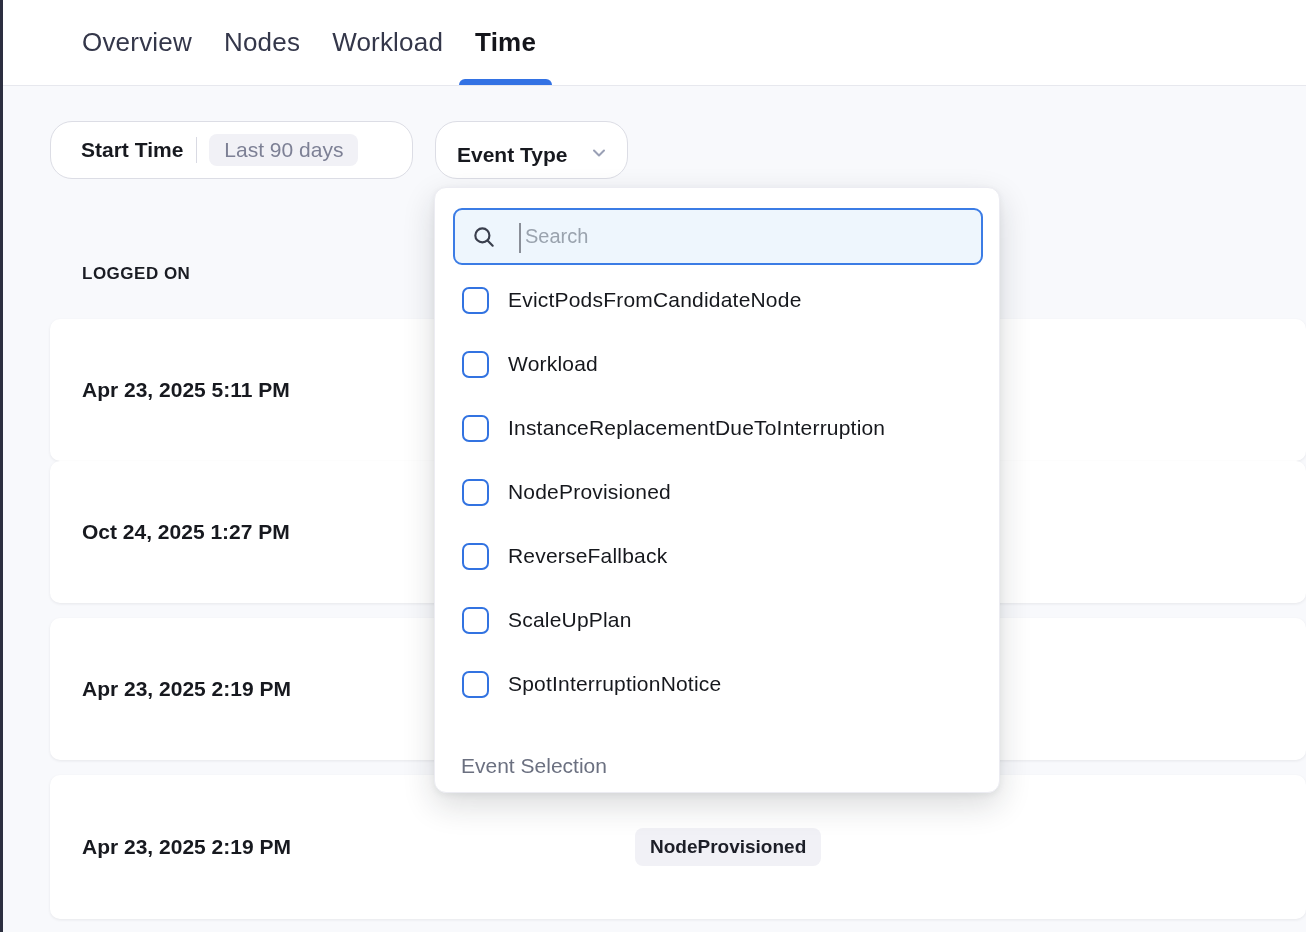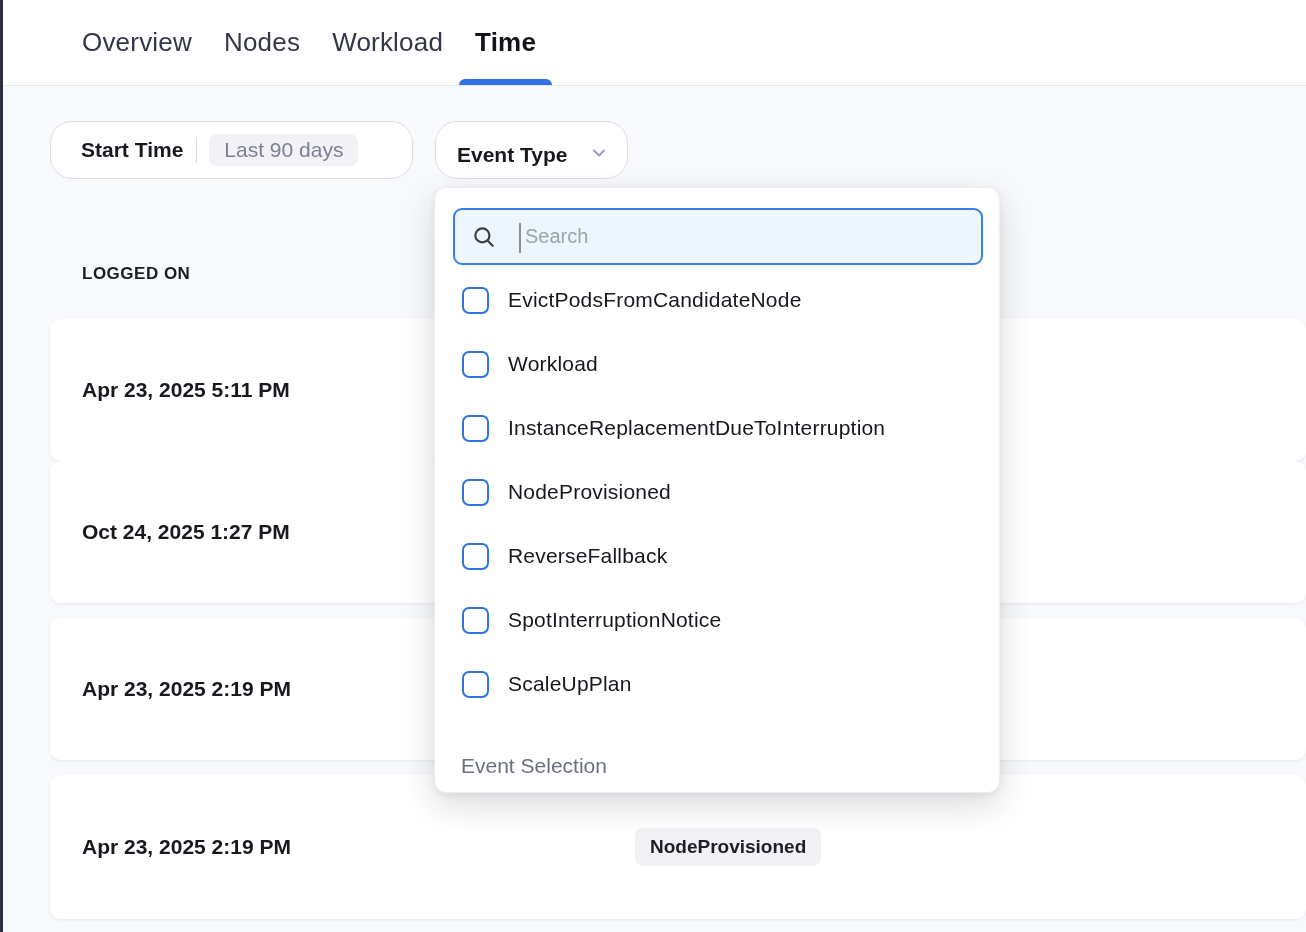--- a/index.html
+++ b/index.html
@@ -179,21 +179,21 @@
       <div class="option">
         <div class="checkbox"></div>
         <span class="opt-label">NodeProvisioned</span>
       </div>
       <div class="option">
         <div class="checkbox"></div>
         <span class="opt-label">ReverseFallback</span>
       </div>
       <div class="option">
         <div class="checkbox"></div>
-        <span class="opt-label">SpotInterruptionNotice</span>
+        <span class="opt-label">ScaleUpPlan</span>
       </div>
       <div class="option">
         <div class="checkbox"></div>
-        <span class="opt-label">ScaleUpPlan</span>
+        <span class="opt-label">SpotInterruptionNotice</span>
       </div>
     </div>
   <div class="clear-link">Event Selection</div>
 </div>
 
 </body></html>

